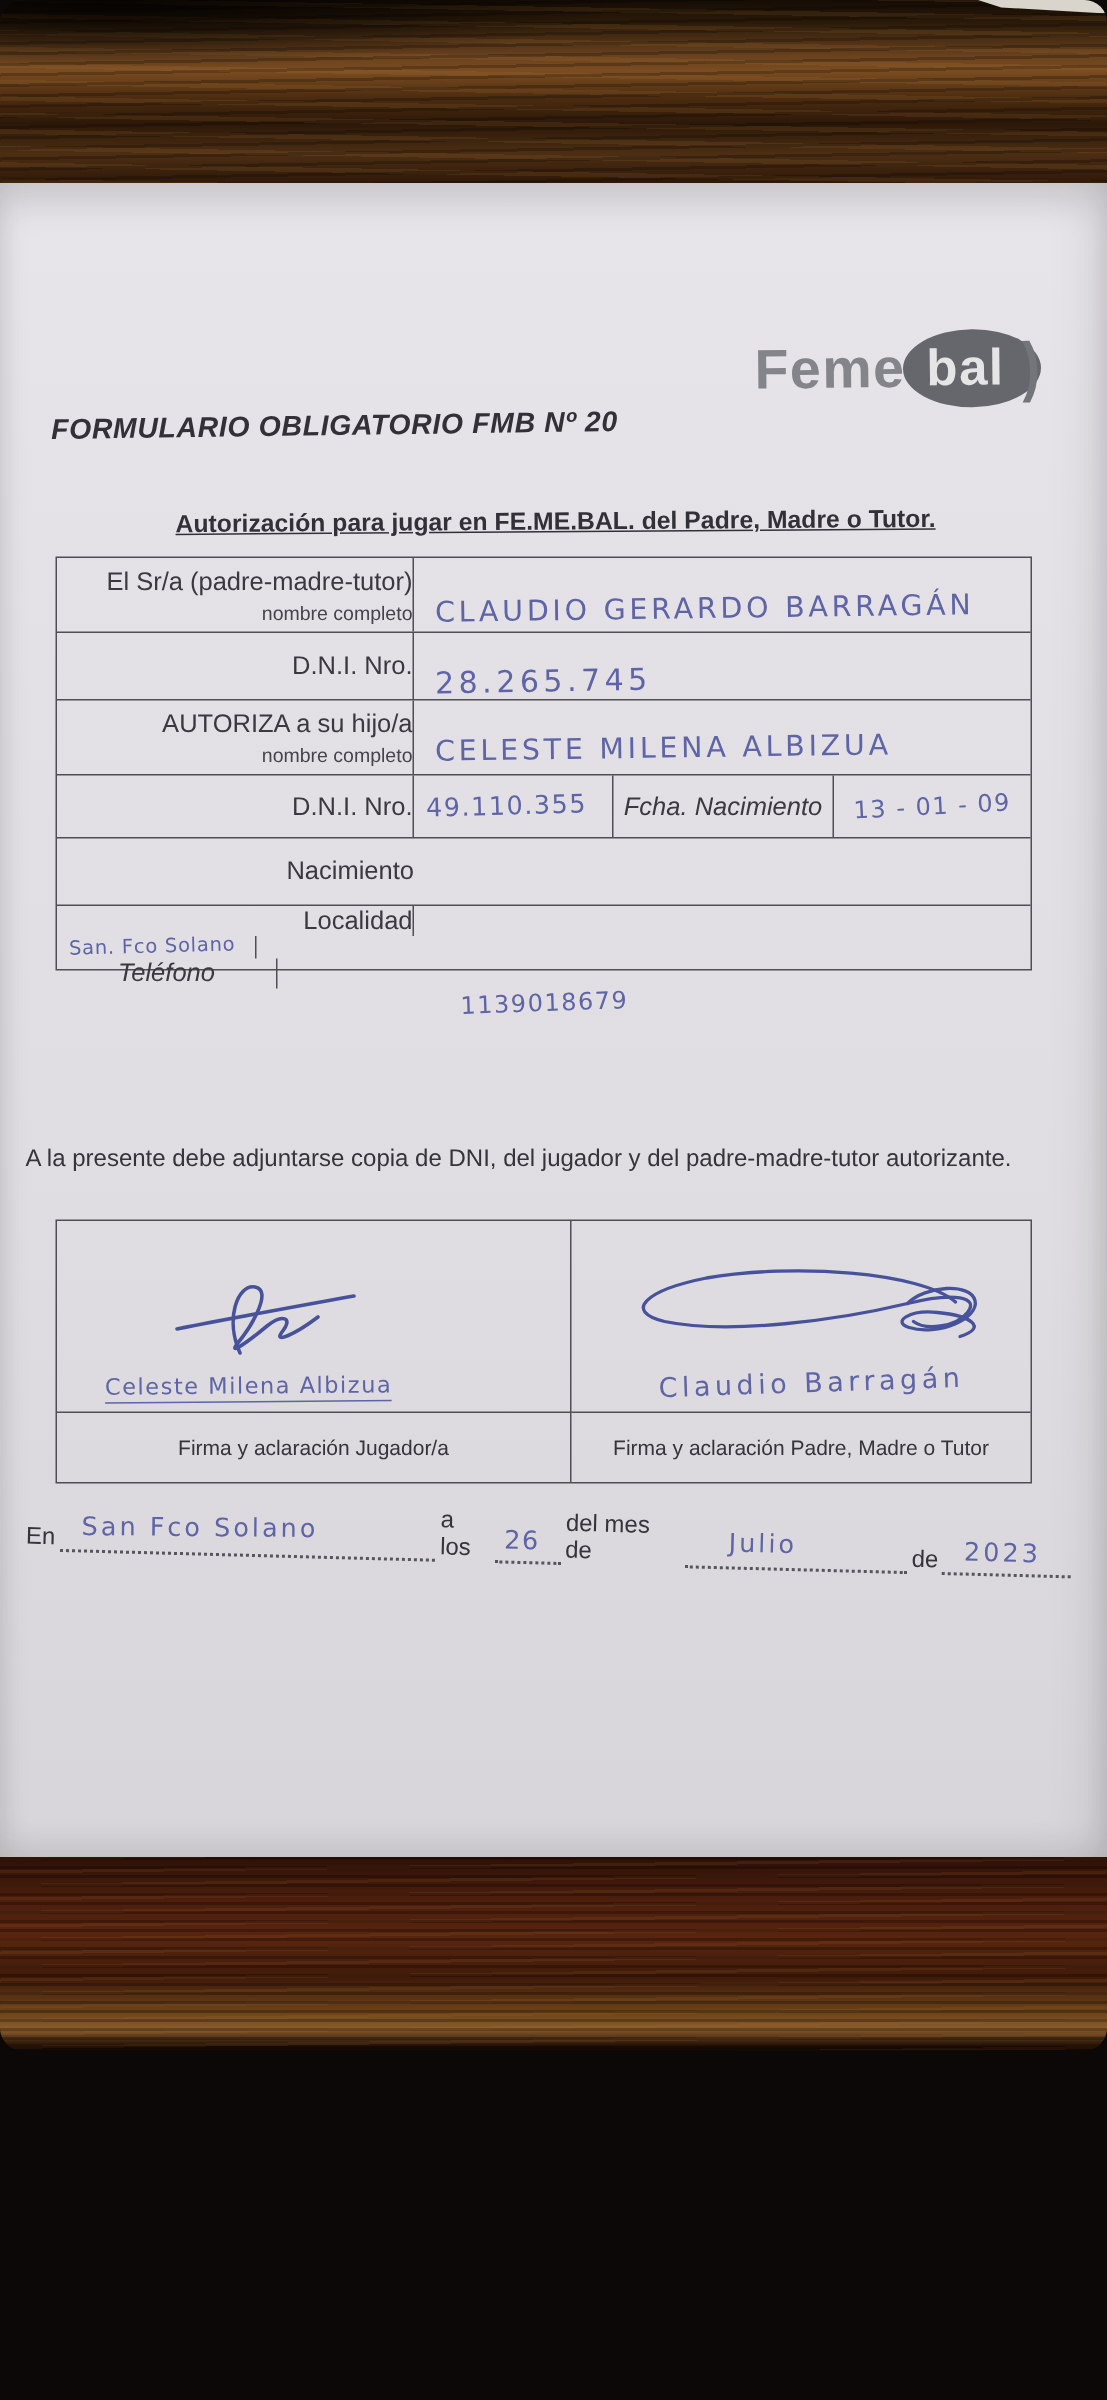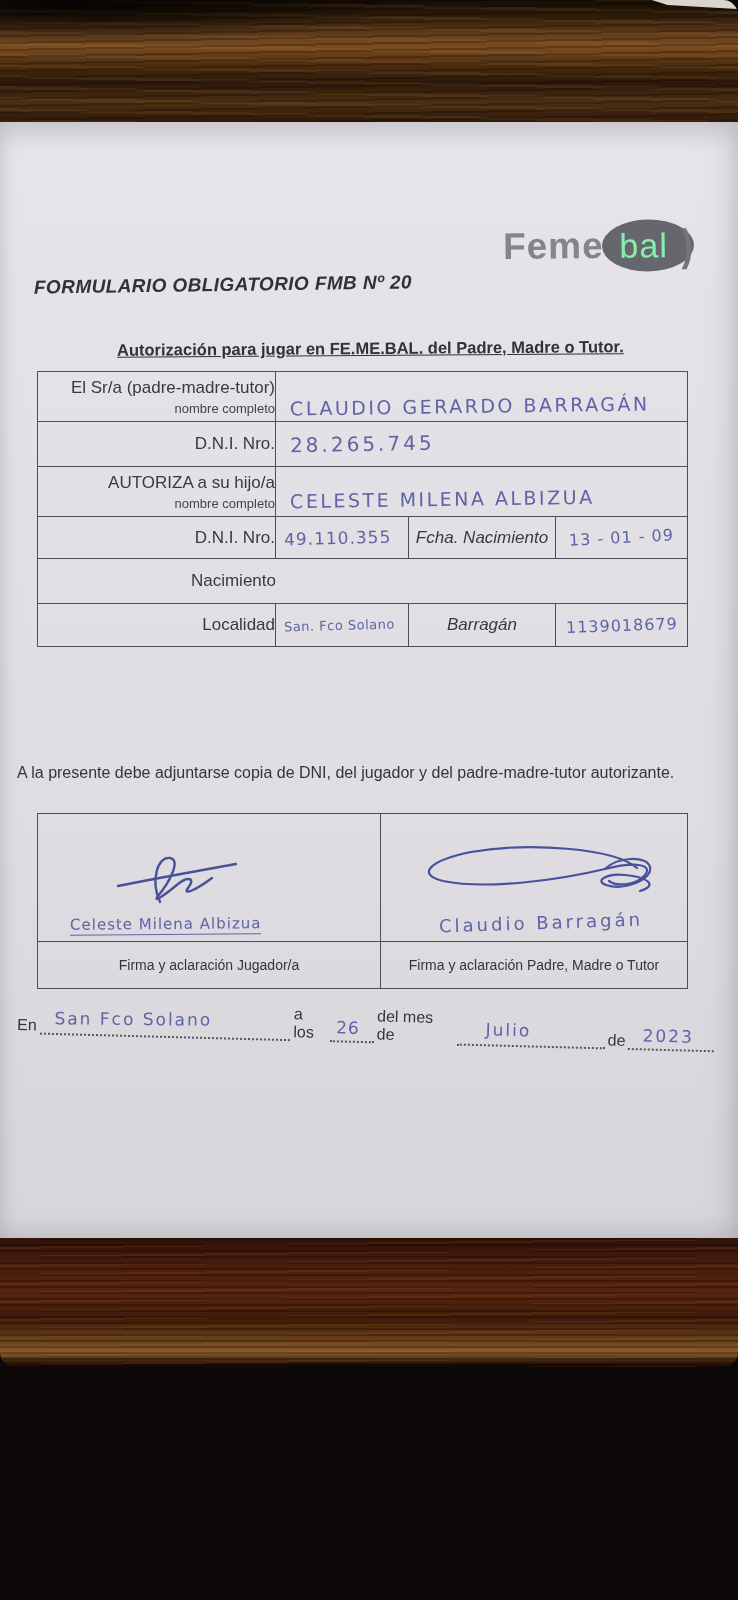--- a/index.html
+++ b/index.html
@@ -24,38 +24,38 @@
     position:absolute;left:0;top:122px;width:738px;height:1116px;
     background:linear-gradient(180deg,#e7e5e9 0%,#e3e1e5 28%,#dfdde1 62%,#d7d5d9 100%);
     box-shadow:inset -14px 0 30px rgba(0,0,0,.06), inset 0 14px 22px rgba(0,0,0,.10), inset 0 -10px 18px rgba(0,0,0,.06);
     color:#37363c;
   }
   
   .logo{position:absolute;right:44px;top:98px;display:flex;align-items:center;transform:rotate(-.6deg);}
   .logo .feme{color:#84848b;font-size:37px;font-weight:600;letter-spacing:1px;}
   .logo .badge{margin-left:-2px;background:#66666d;border-radius:50%;width:92px;height:52px;
     display:flex;align-items:center;justify-content:center;}
-  .logo .badge span{color:#86efac;font-size:34px;font-weight:400;letter-spacing:1px;margin-left:-8px;}
+  .logo .badge span{color:#e5e5e5;font-size:34px;font-weight:700;letter-spacing:1px;margin-left:-8px;}
   .logo .paren{color:#74747b;font-size:44px;font-weight:700;margin-left:-14px;transform:scaleX(.8);}
   
   .title{position:absolute;left:34px;top:152px;font-size:19px;font-weight:700;font-style:italic;
     letter-spacing:.4px;color:#323138;transform:rotate(-.8deg);white-space:nowrap;}
   .heading{position:absolute;left:117px;top:217px;font-size:16.5px;font-weight:700;color:#323138;
     text-decoration:underline;transform:rotate(-.4deg);white-space:nowrap;}
   
   .ftable{position:absolute;left:37px;top:249px;width:651px;border:1.6px solid #4e4e56;box-sizing:border-box;}
   .frow{display:flex;border-bottom:1.6px solid #4e4e56;box-sizing:border-box;}
-  .frow:last-child{border-bottom:none;}
+  .frow:last-child{border-bottom:none;flex-direction:column;}
   .fcell{box-sizing:border-box;border-right:1.6px solid #4e4e56;display:flex;flex-direction:column;
     align-items:center;justify-content:center;text-align:center;}
   .fcell:last-child{border-right:none;}
   .lbl{font-size:17px;color:#3a3940;}
   .sub{font-size:13px;color:#45444b;margin-top:3px;}
   .c-label{width:238px;align-items:flex-end;}
-  .c-value{flex:1;align-items:flex-start;padding-left:14px;}
+  .c-value{flex:1;align-items:flex-start;padding-left:14px;justify-content:flex-end;}
   .c-small{width:133px;align-items:flex-start;padding-left:8px;}
   .c-mid{width:147px;font-style:italic;}
   
   .hw{font-family:"DejaVu Sans",cursive;color:#5e64a6;letter-spacing:2.5px;white-space:nowrap;}
   .hw-name{font-size:19px;transform:rotate(-.8deg);}
   .hw-num{font-size:20px;letter-spacing:3px;transform:rotate(-1deg);}
   .hw-sm{font-size:15px;letter-spacing:1px;}
   
   .parabox{position:absolute;left:37px;top:530px;width:651px;height:102px;border:1.6px solid #4e4e56;
     box-sizing:border-box;padding:8px 14px 0 14px;font-size:17px;line-height:32px;color:#3a3940;
@@ -116,21 +116,21 @@
 
     <div class="title">FORMULARIO OBLIGATORIO FMB Nº 20</div>
     <div class="heading">Autorización para jugar en FE.ME.BAL. del Padre, Madre o Tutor.</div>
 
     <div class="ftable">
       <div class="frow" style="height:50px;">
         <div class="fcell c-label">
           <span class="lbl">El Sr/a (padre-madre-tutor)</span>
           <span class="sub">nombre completo</span>
         </div>
-        <div class="fcell c-value" style="justify-content:flex-end;padding-bottom:4px;">
+        <div class="fcell c-value" style="padding-bottom:4px;">
           <span class="hw hw-name">CLAUDIO GERARDO BARRAGÁN</span>
         </div>
       </div>
       <div class="frow" style="height:45px;">
         <div class="fcell c-label">
           <span class="lbl">D.N.I. Nro.</span>
         </div>
         <div class="fcell c-value">
           <span class="hw hw-num">28.265.745</span>
         </div>
@@ -164,21 +164,21 @@
         </div>
       </div>
       <div class="frow" style="height:42px;">
         <div class="fcell c-label">
           <span class="lbl">Localidad</span>
         </div>
         <div class="fcell c-small">
           <span class="hw" style="font-size:13px;letter-spacing:.5px;transform:rotate(-1.5deg);">San. Fco Solano</span>
         </div>
         <div class="fcell c-mid">
-          <span class="lbl">Barragán</span>
+          <span class="lbl">Teléfono</span>
         </div>
         <div class="fcell" style="flex:1;">
           <span class="hw hw-sm" style="font-size:16px;transform:rotate(-2deg);">1139018679</span>
         </div>
       </div>
     </div>
 
 
     <div class="note">A la presente debe adjuntarse copia de DNI, del jugador y del padre-madre-tutor autorizante.</div>
 

